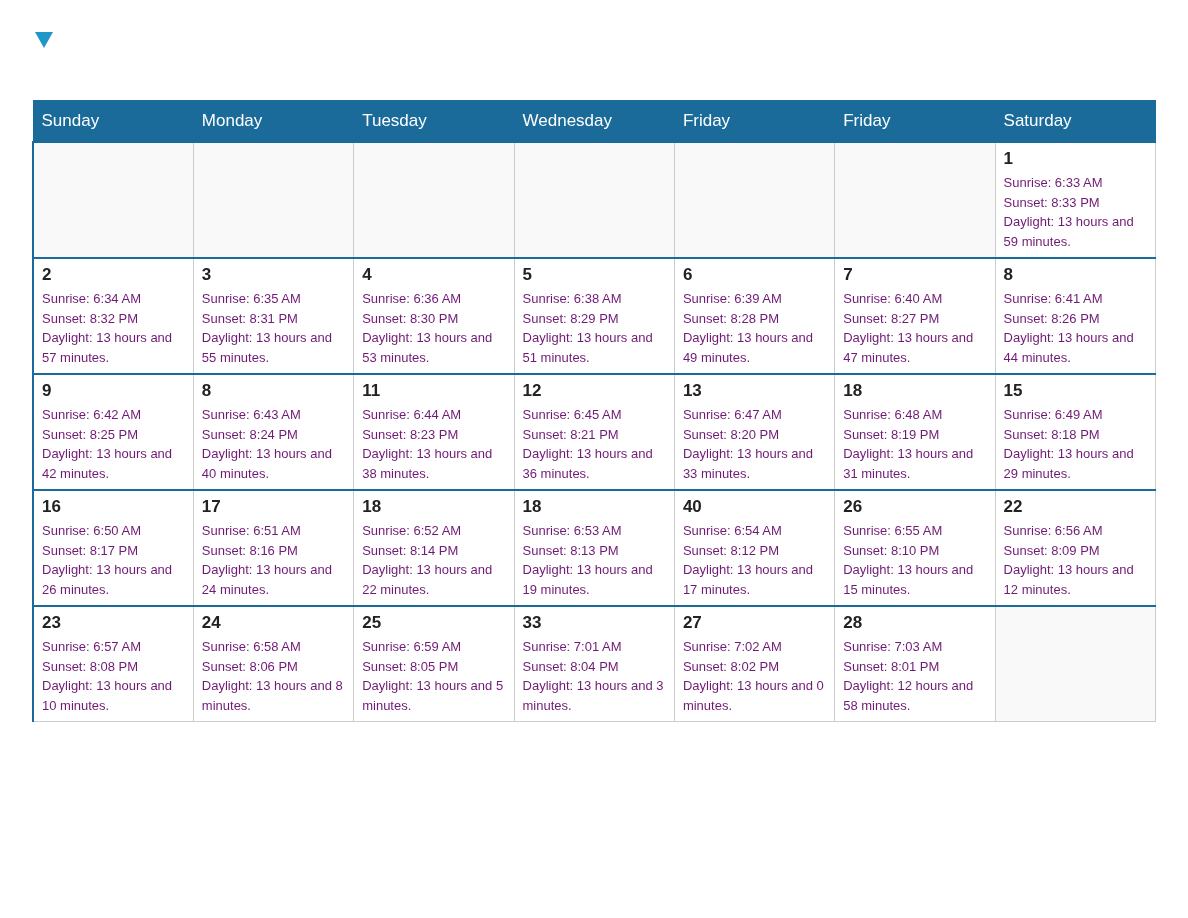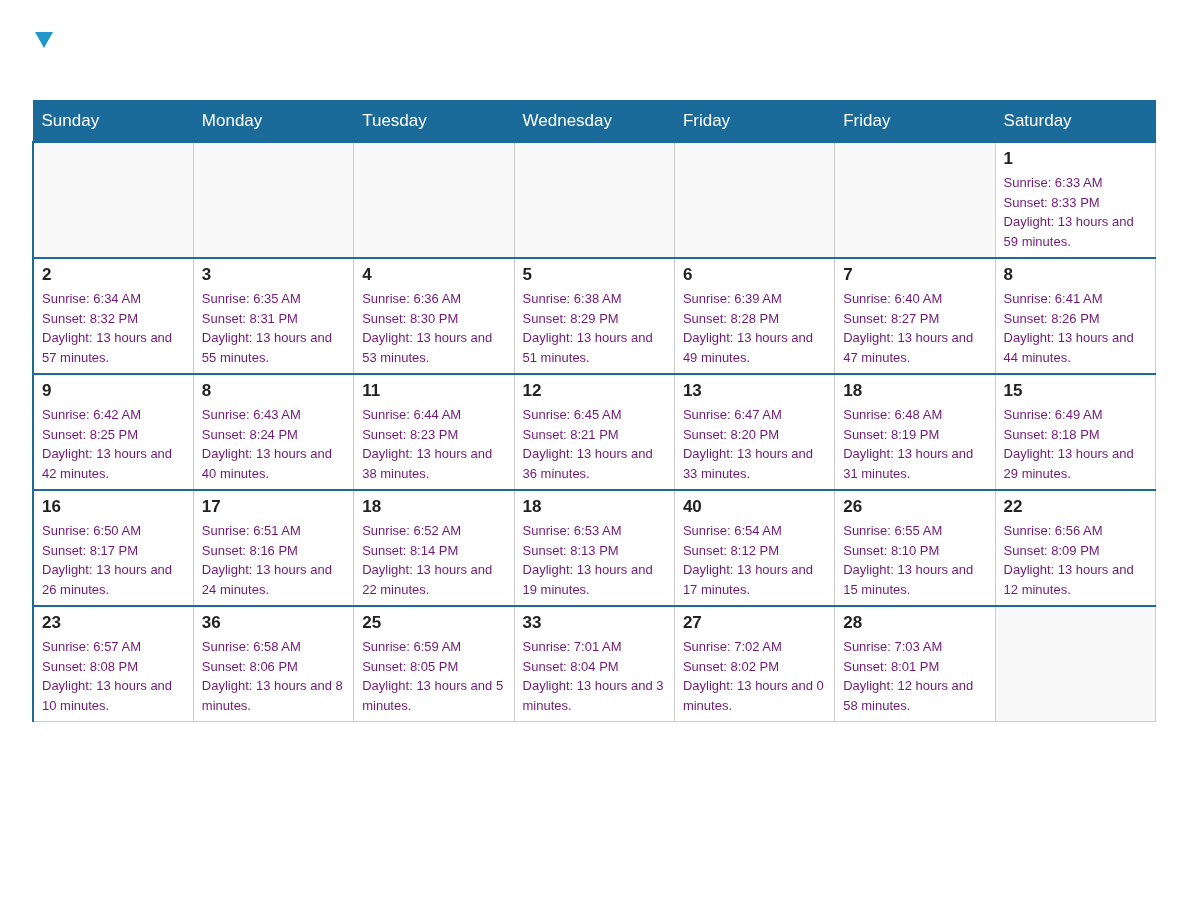--- a/index.html
+++ b/index.html
@@ -225,21 +225,21 @@
           <span class="day-number">22</span>
           <div class="day-info">Sunrise: 6:56 AM<br>Sunset: 8:09 PM<br>Daylight: 13 hours and 12 minutes.</div>
         </td>
       </tr>
       <tr>
         <td>
           <span class="day-number">23</span>
           <div class="day-info">Sunrise: 6:57 AM<br>Sunset: 8:08 PM<br>Daylight: 13 hours and 10 minutes.</div>
         </td>
         <td>
-          <span class="day-number">36</span>
+          <span class="day-number">24</span>
           <div class="day-info">Sunrise: 6:58 AM<br>Sunset: 8:06 PM<br>Daylight: 13 hours and 8 minutes.</div>
         </td>
         <td>
           <span class="day-number">25</span>
           <div class="day-info">Sunrise: 6:59 AM<br>Sunset: 8:05 PM<br>Daylight: 13 hours and 5 minutes.</div>
         </td>
         <td>
           <span class="day-number">33</span>
           <div class="day-info">Sunrise: 7:01 AM<br>Sunset: 8:04 PM<br>Daylight: 13 hours and 3 minutes.</div>
         </td>

